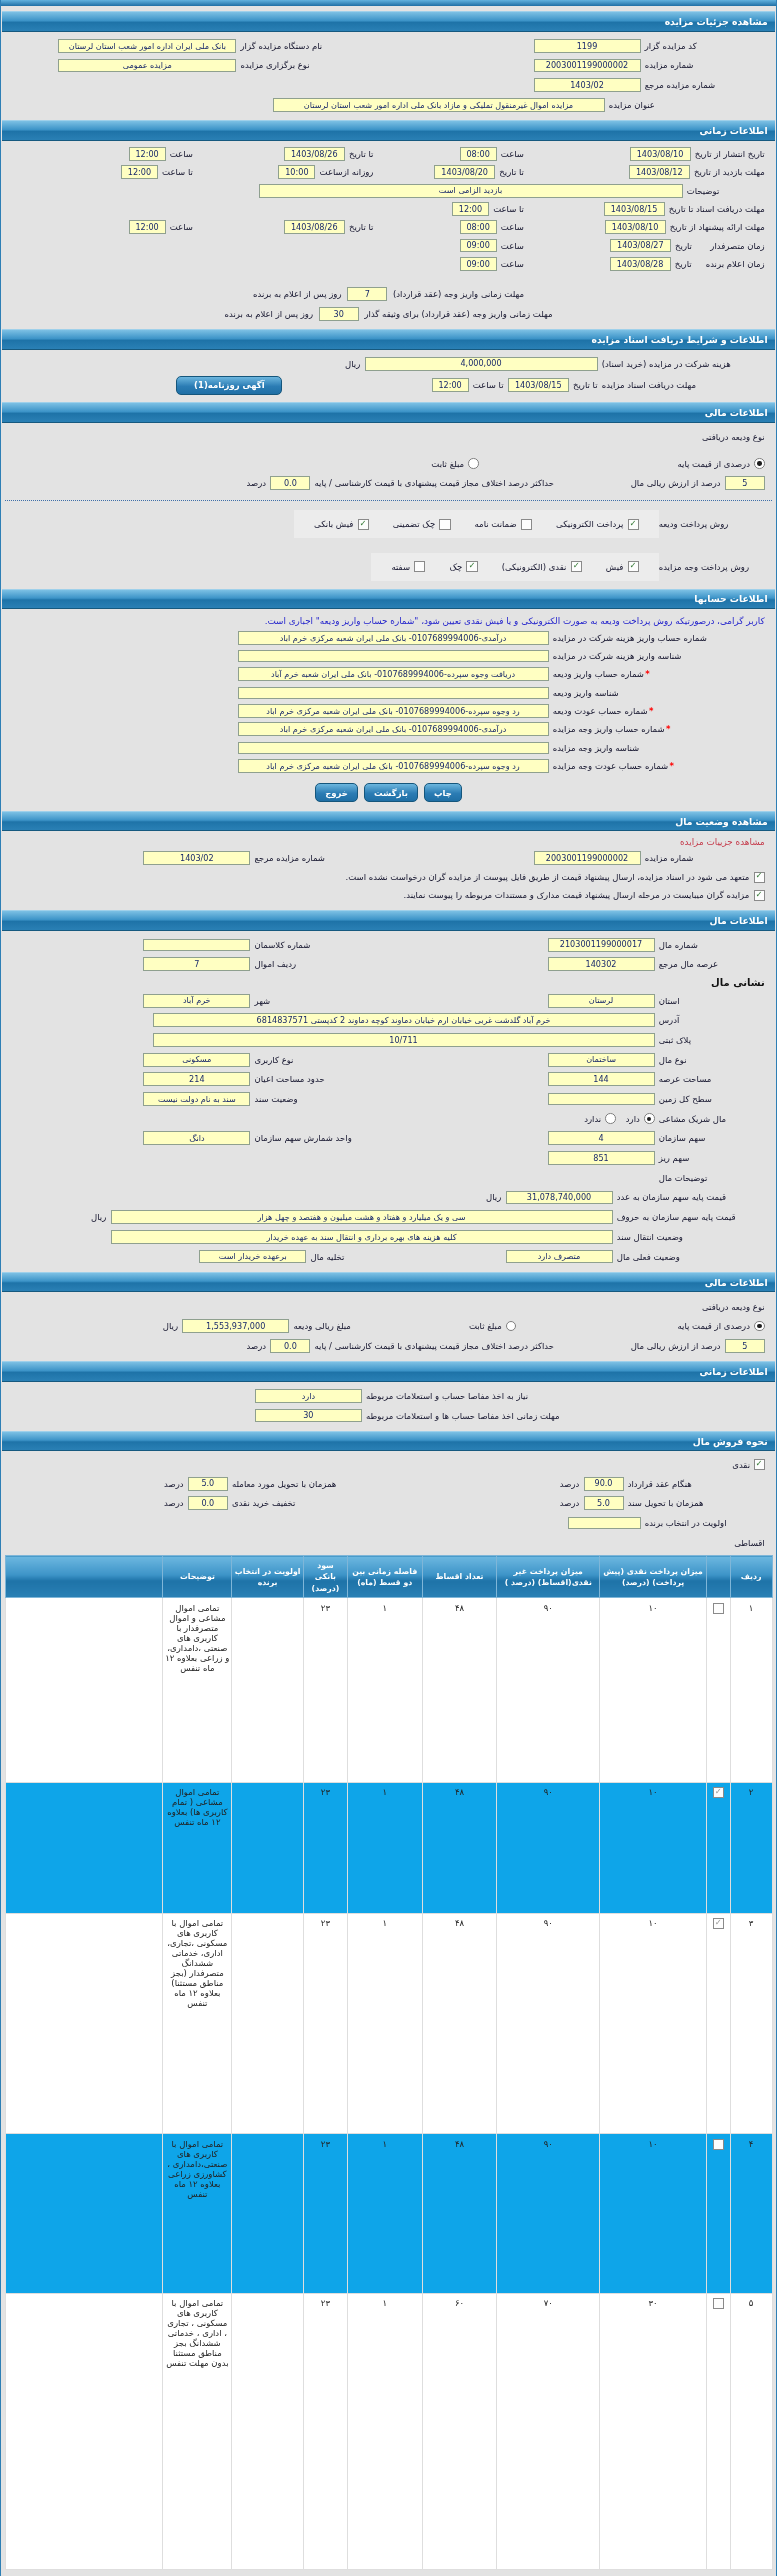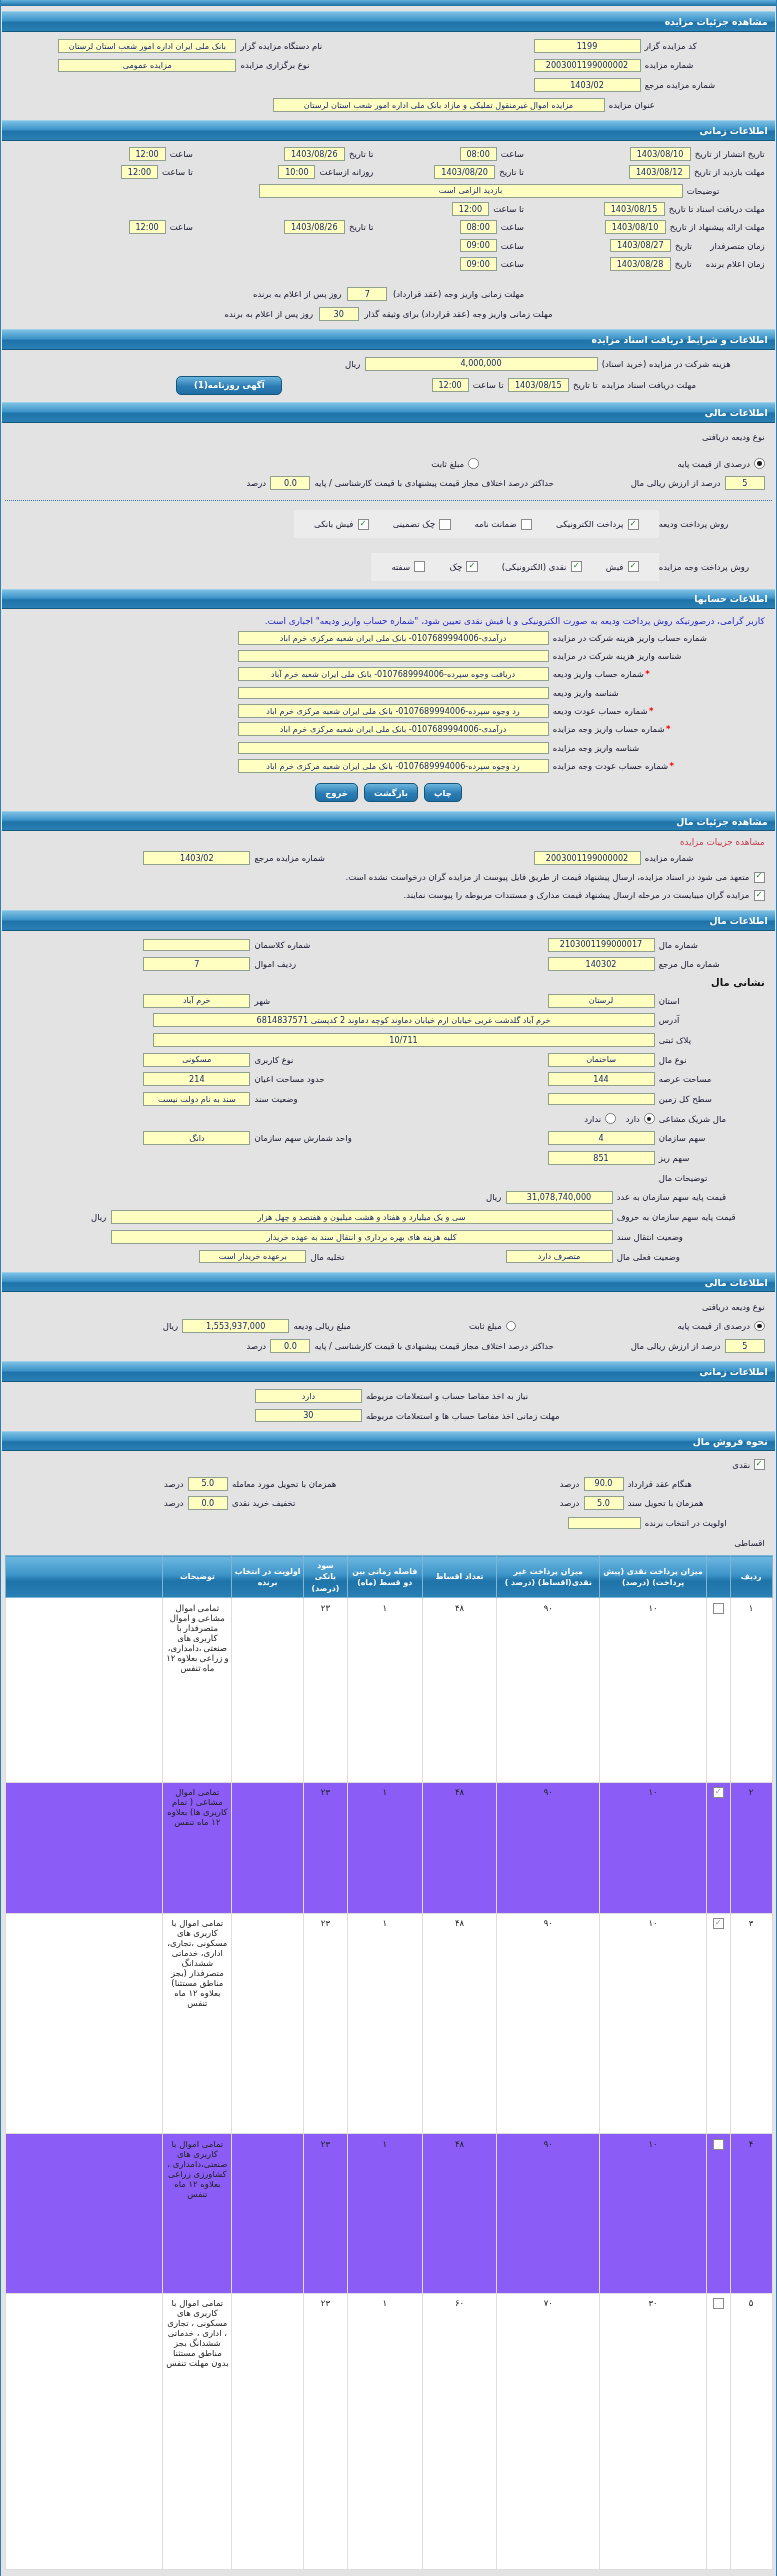--- a/index.html
+++ b/index.html
@@ -35,23 +35,23 @@
   .radio.on::after{content:"";position:absolute;inset:2.1px;border-radius:50%;background:#1d1d1d;}
   .star{display:none;color:#f00;font-weight:bold;margin-left:1.4px;}
   .star.on{display:inline;}
   .note{color:#2424cc;font-size:8.8px;padding:2.8px 11.3px;}
   .link{color:#c53b4b;font-size:8.8px;padding:1.4px 11.3px;cursor:pointer;}
   .panel{background:#ececec;display:flex;gap:24px;padding:8.5px 20px;align-items:center;}
   .dotted{border-top:1.4px dotted #3f6fa8;margin:7px 4.2px;}
   table.inst{width:calc(100% - 7px);margin:2.8px 3.5px;border-collapse:collapse;background:#fff;table-layout:fixed;}
   .inst th{background:linear-gradient(#6db8e0 0%,#3d94c8 45%,#1e73a8 60%,#2a80b5 100%);color:#fff;font-size:7.8px;font-weight:bold;padding:3.5px 1.4px;border:0.7px solid #7fb6d8;vertical-align:middle;line-height:1.45;}
   .inst td{border:0.7px solid #dedede;font-size:8.5px;padding:4.2px 1.4px;vertical-align:top;text-align:center;color:#222;}
-  .inst tr.alt td{background:#8b5cf6;}
+  .inst tr.alt td{background:#0ea5e9;}
   .th-row{width:38px;}.th-chk{width:20px;}.th-cash{width:103px;}.th-non{width:99px;margin-left:28px;}.th-cnt{width:71px;}.th-gap{width:71px;}.th-int{width:40px;}.th-pri{width:68px;}.th-desc{width:65px;}
-  tr.h1 td{height:175px;font-family:Liberation Serif, serif;} tr.h2 td{height:122px;} tr.h3 td{height:211px;} tr.h4 td{height:150px;} tr.h5 td{height:267px;}
+  tr.h1 td{height:175px;} tr.h2 td{height:122px;} tr.h3 td{height:211px;} tr.h4 td{height:150px;} tr.h5 td{height:267px;}
   .center-row{justify-content:center;gap:5.7px;}
 </style>
 </head>
 <body>
 
 <div class="page">
   <div class="topstrip"></div>
 
   <div class="bar">
       <span>مشاهده جزئیات مزایده</span>
@@ -346,21 +346,21 @@
   </div>
     </div>
 
   <div class="btnrow">
     <button class="btn">چاپ</button>
     <button class="btn">بازگشت</button>
     <button class="btn">خروج</button>
   </div>
 
   <div class="bar">
-      <span>مشاهده جزئیات مال</span>
+      <span>مشاهده وضعیت مال</span>
     </div>
   <div class="link">مشاهده جزییات مزایده</div>
   <div class="row">
     <div class="cell w50">
       <span class="lblw lw170">شماره مزایده</span>
       <span class="box bw-m">2003001199000002</span>
     </div>
     <div class="cell w50">
       <span class="lblw lw190">شماره مزایده مرجع</span>
       <span class="box bw-m">1403/02</span>
@@ -383,21 +383,21 @@
         <span class="lblw lw150">شماره مال</span>
         <span class="box bw-m">2103001199000017</span>
       </div>
     <div class="cell w50">
         <span class="lblw lw190">شماره کلاسمان</span>
         <span class="box bw-m"></span>
       </div>
   </div>
   <div class="row">
     <div class="cell w50">
-        <span class="lblw lw150">شماره مال مرجع</span>
+        <span class="lblw lw150">عرصه مال مرجع</span>
         <span class="box bw-m">140302</span>
       </div>
     <div class="cell w50">
         <span class="lblw lw190">ردیف اموال</span>
         <span class="box bw-m">7</span>
       </div>
   </div>
   <div class="hdr-sub">نشانی مال</div>
   <div class="row">
     <div class="cell w50">

